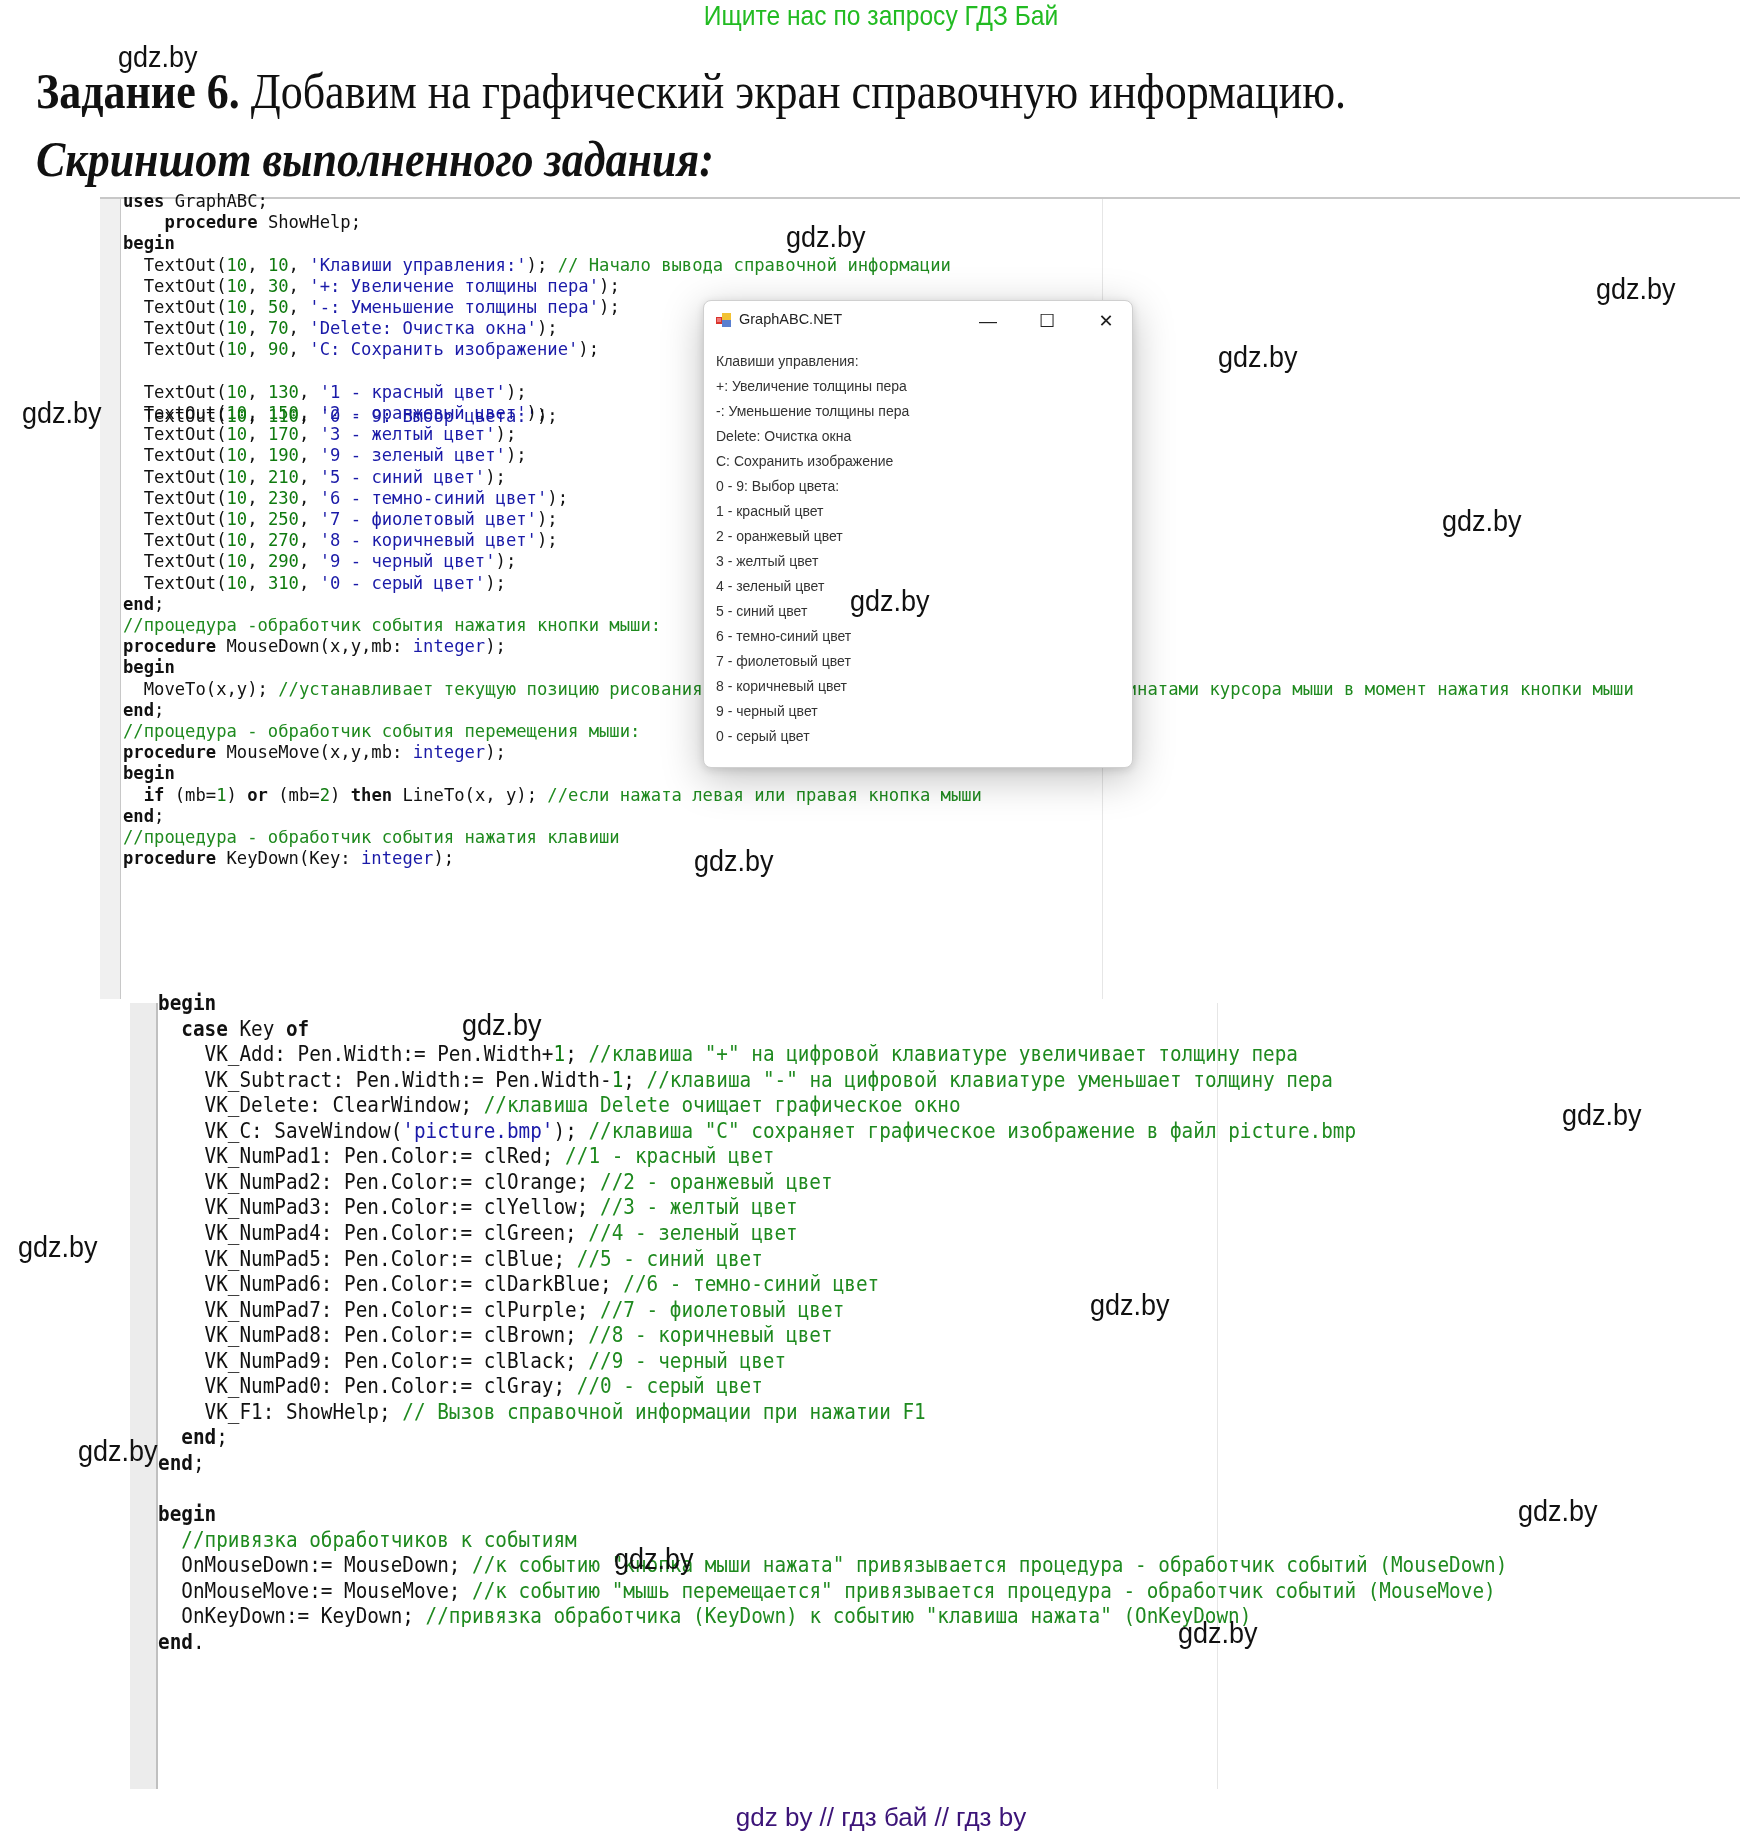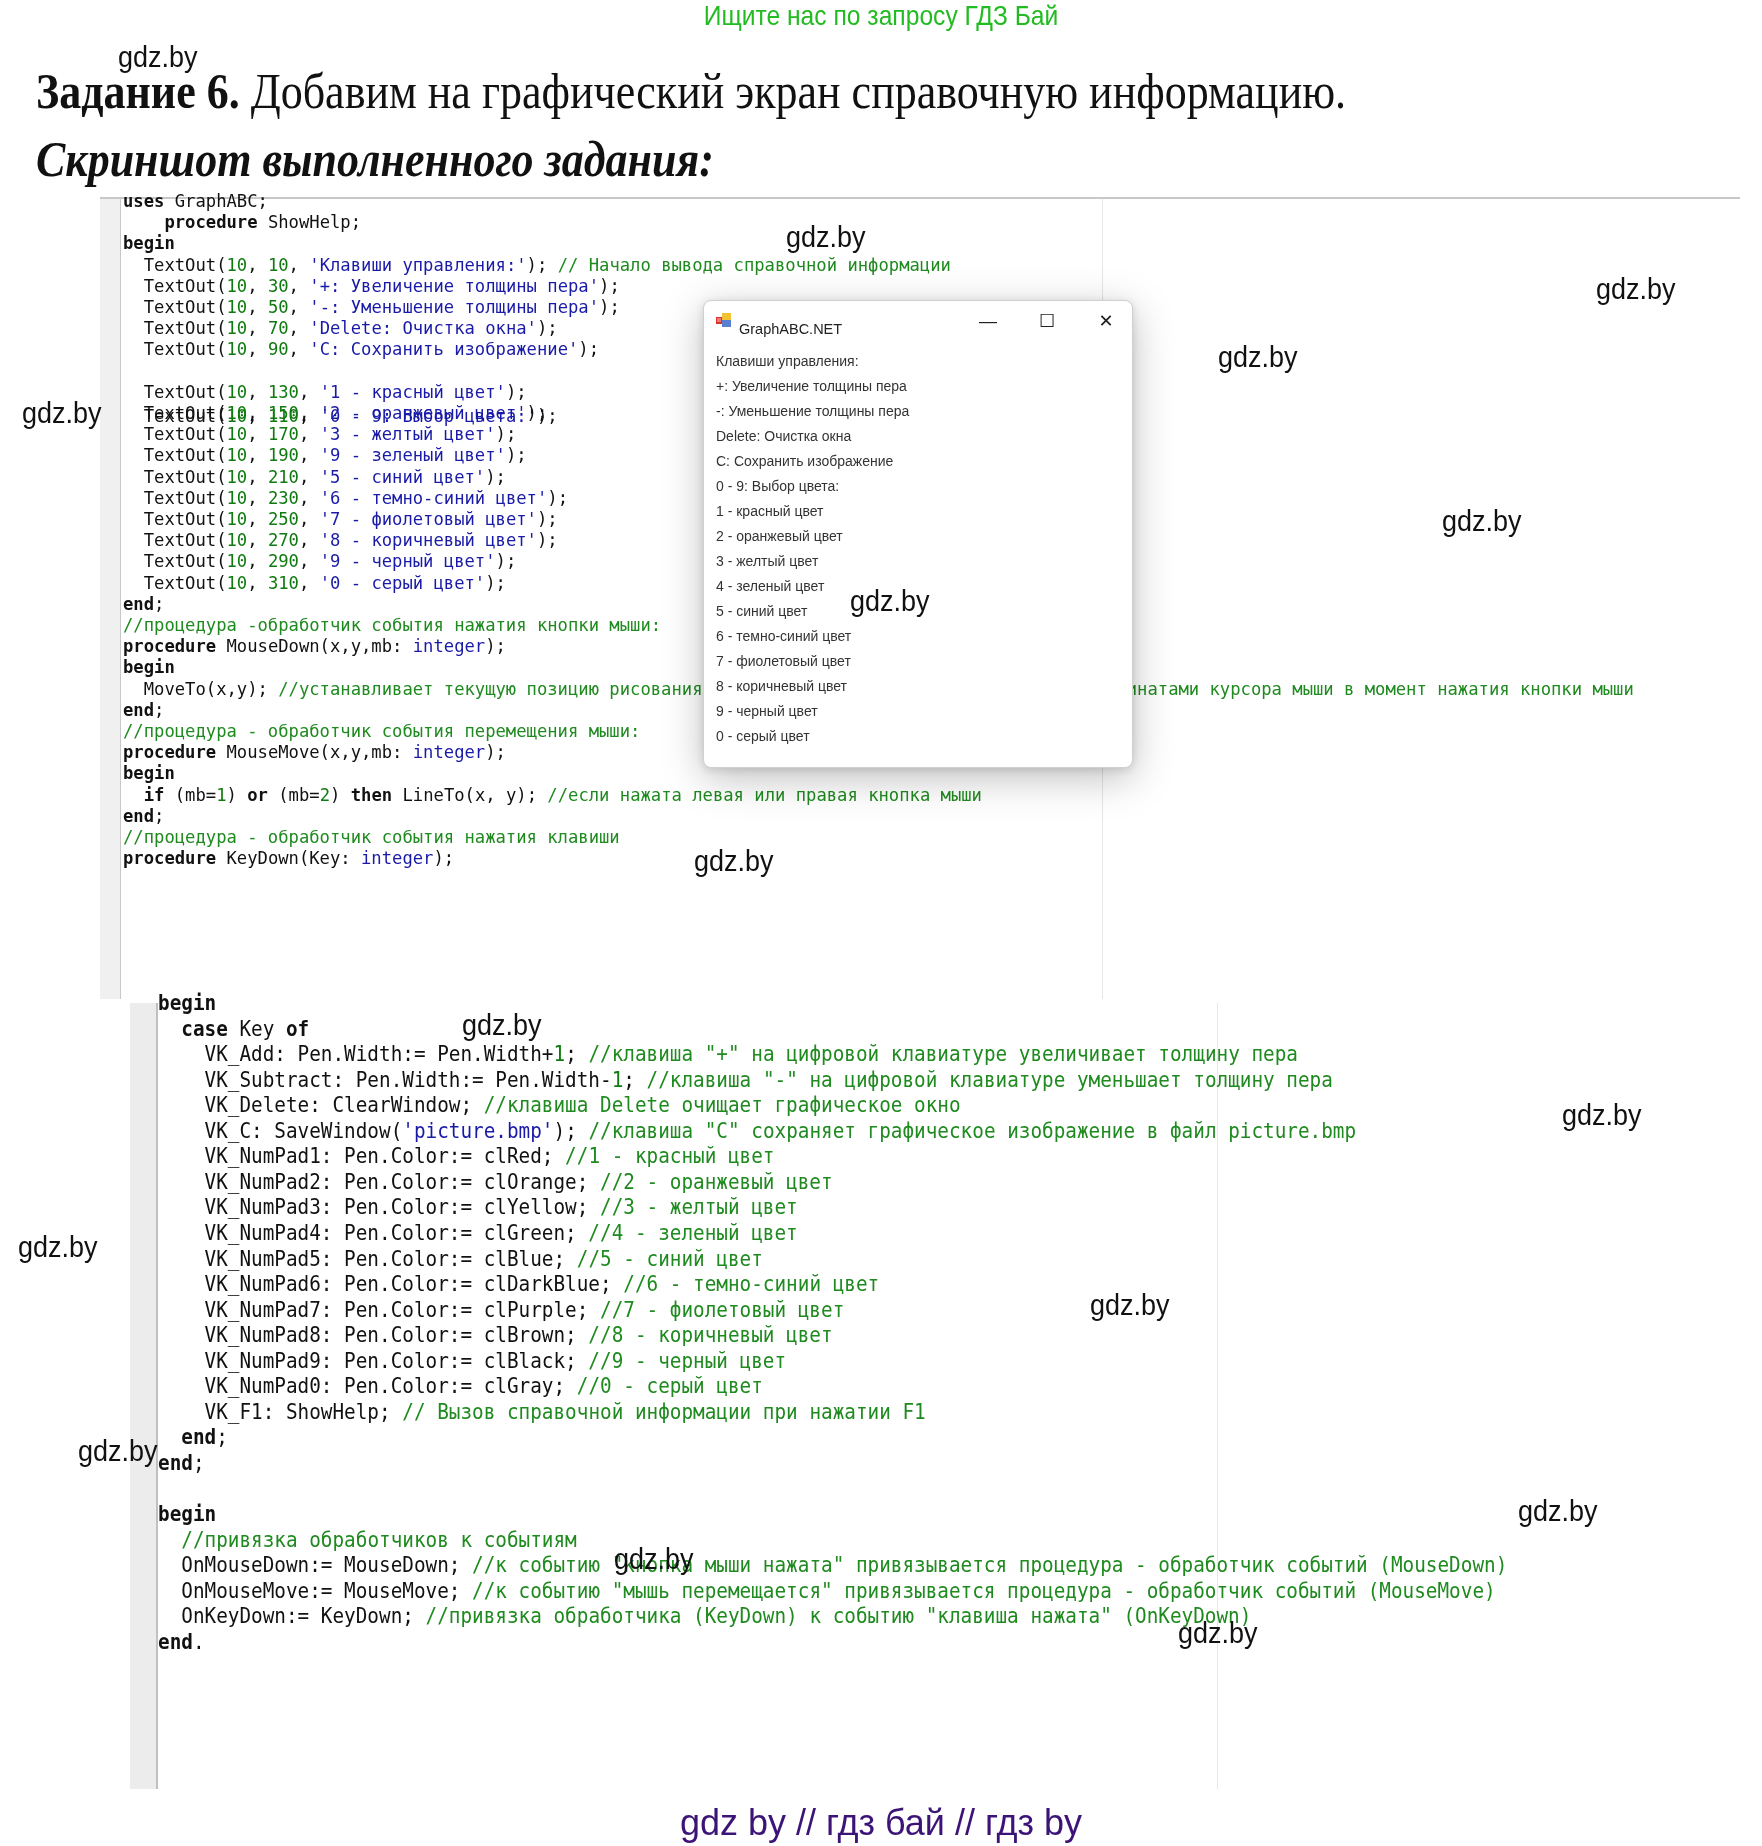--- a/index.html
+++ b/index.html
@@ -25,26 +25,26 @@
   .kw { font-weight:bold; color:#111; }
   .num { color:#0f7a0f; }
   .str { color:#1a1aa8; }
   .cm { color:#1f8a1f; }
   .ty { color:#1a1aa8; }
 
   .win { left:703px; top:300px; width:428px; height:466px; background:#fff; border:1px solid #d0d0d0; border-radius:8px;
          box-shadow:0 10px 40px rgba(0,0,0,0.25), 0 2px 8px rgba(0,0,0,0.12); }
   .win .titlebar { position:absolute; left:0; top:0; width:428px; height:40px; }
   .win .appicon { position:absolute; left:12px; top:11px; width:16px; height:16px; }
-  .win .wtitle { position:absolute; left:35px; top:20px; font-size:14.5px; color:#222; }
+  .win .wtitle { position:absolute; left:35px; top:10px; font-size:14.5px; color:#222; }
   .win .wbtn { position:absolute; top:6px; width:46px; height:28px; display:flex; align-items:center; justify-content:center; color:#222; font-size:18px; }
   .win .help { position:absolute; left:12px; top:48px; }
   .win .help div { font-size:14px; color:#333; height:25px; line-height:25px; white-space:nowrap; font-family:"Liberation Sans", sans-serif; }
 
-  .footer { left:0; width:1762px; top:1802px; text-align:center; color:#3c1478; font-size:36px; }
+  .footer { left:0; width:1762px; top:1802px; text-align:center; color:#3c1478; font-size:26px; }
 </style>
 </head>
 <body>
 
 <div class="abs banner">Ищите нас по запросу ГДЗ Бай</div>
 
 <div class="abs title"><b>Задание 6.</b><span> Добавим на графический экран справочную информацию.</span></div>
 <div class="abs subtitle">Скриншот выполненного задания:</div>
 <div class="abs hr"></div>
 

